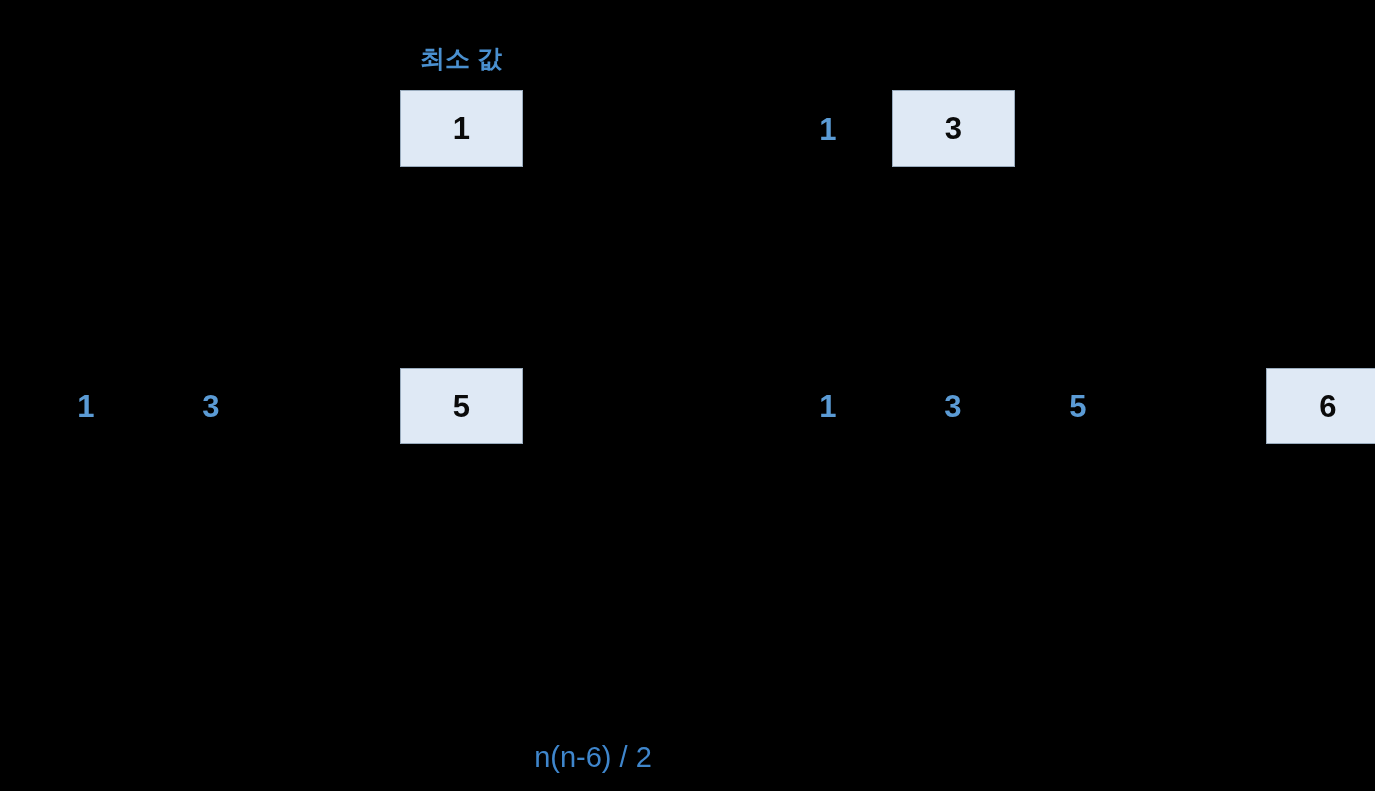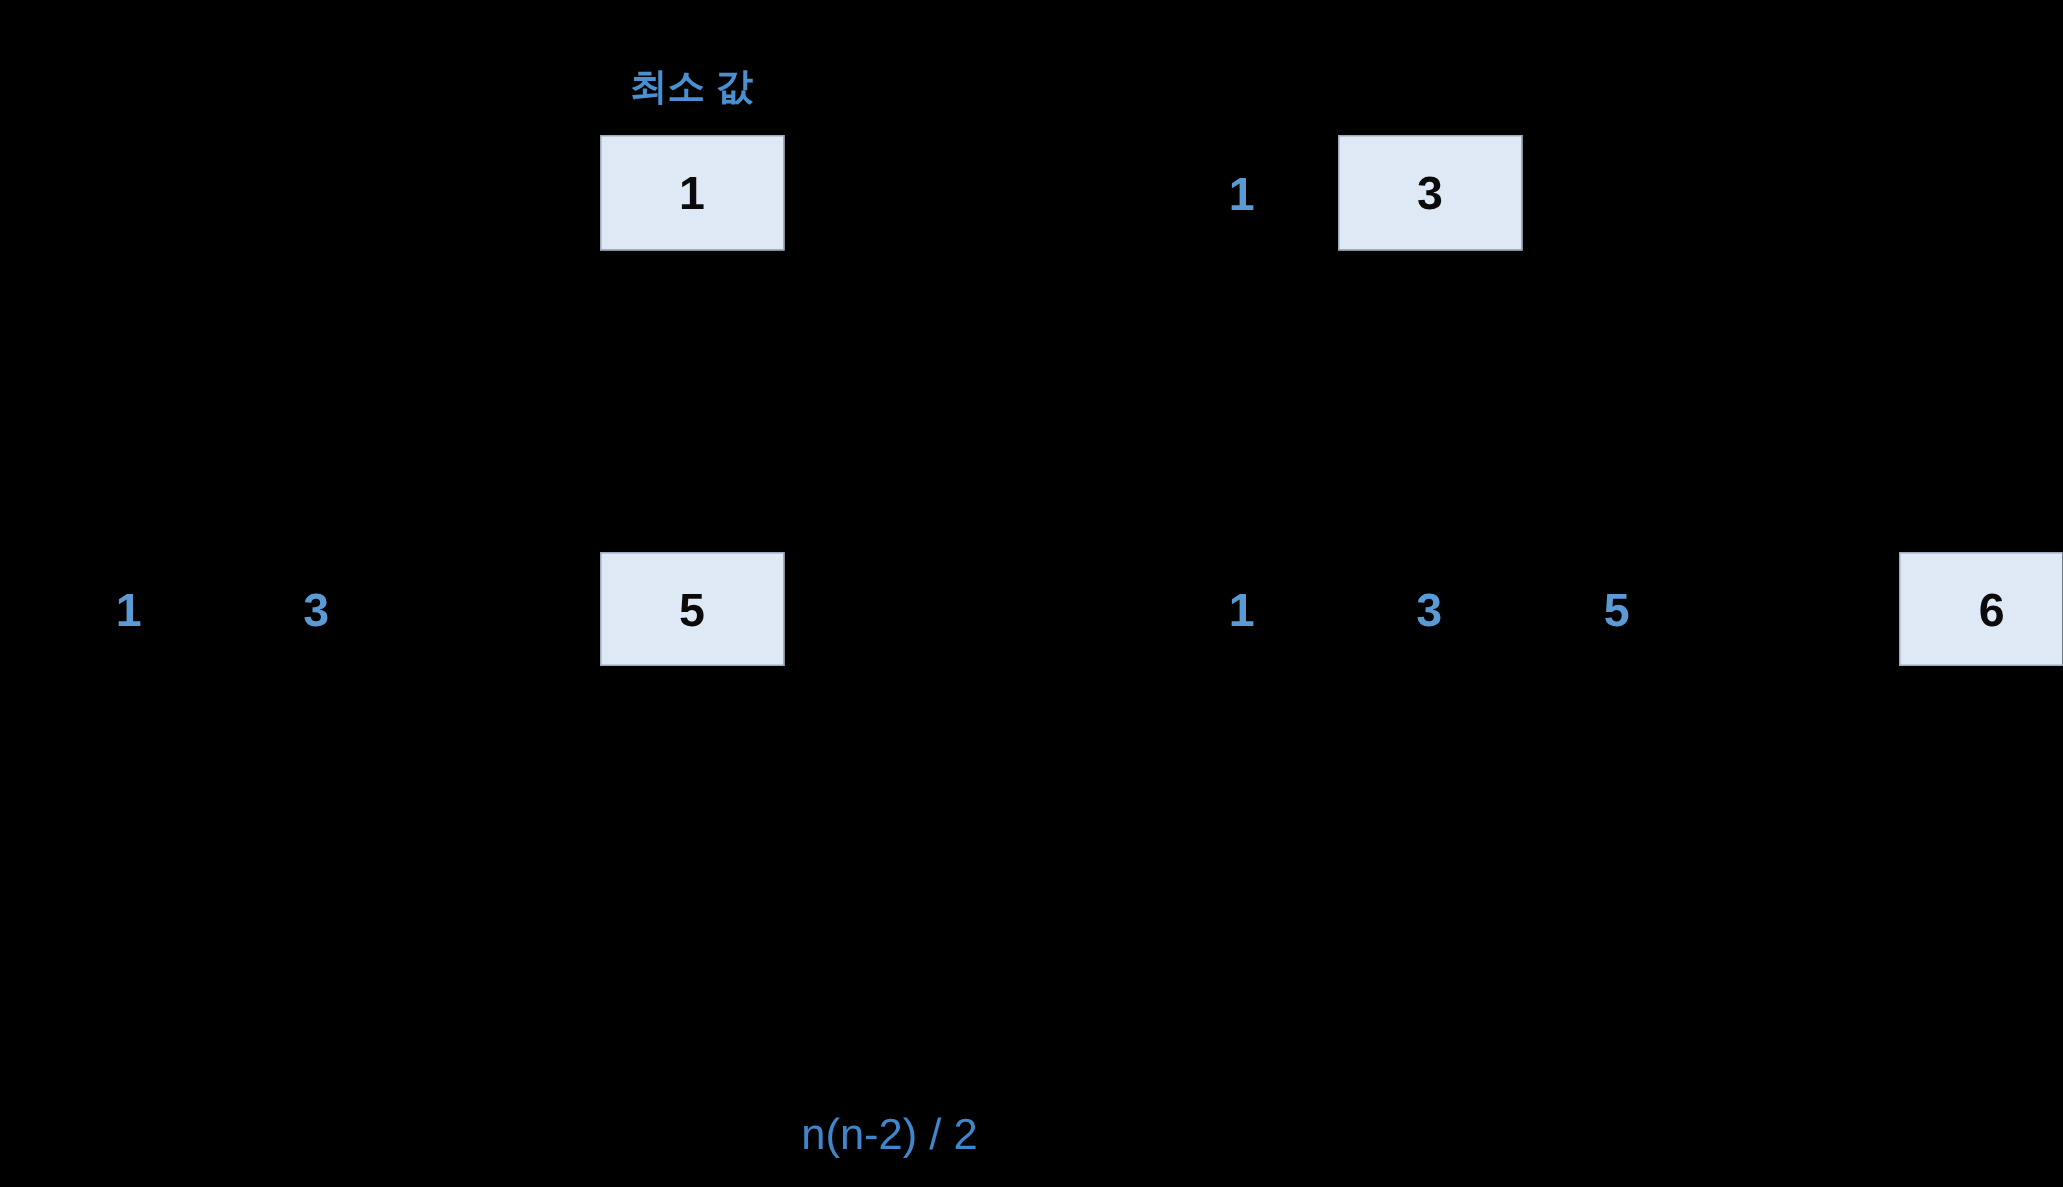--- a/index.html
+++ b/index.html
@@ -90,15 +90,15 @@
   <div class="cell-box" style="left:382px; top:368px; width:123px; height:76px;">5</div>
 
   <div class="cell-plain" style="left:782px; top:389px; width:56px; height:34px;">1</div>
 
   <div class="cell-plain" style="left:907px; top:389px; width:56px; height:34px;">3</div>
 
   <div class="cell-plain" style="left:1032px; top:389px; width:56px; height:34px;">5</div>
 
   <div class="cell-box" style="left:1248px; top:368px; width:124px; height:76px;">6</div>
 
-  <div class="formula" style="left:415px; top:743px; width:320px;">n(n-2) / 2</div>
+  <div class="formula" style="left:415px; top:743px; width:320px;">n(n-6) / 2</div>
 
 </div>
 
 </body></html>

